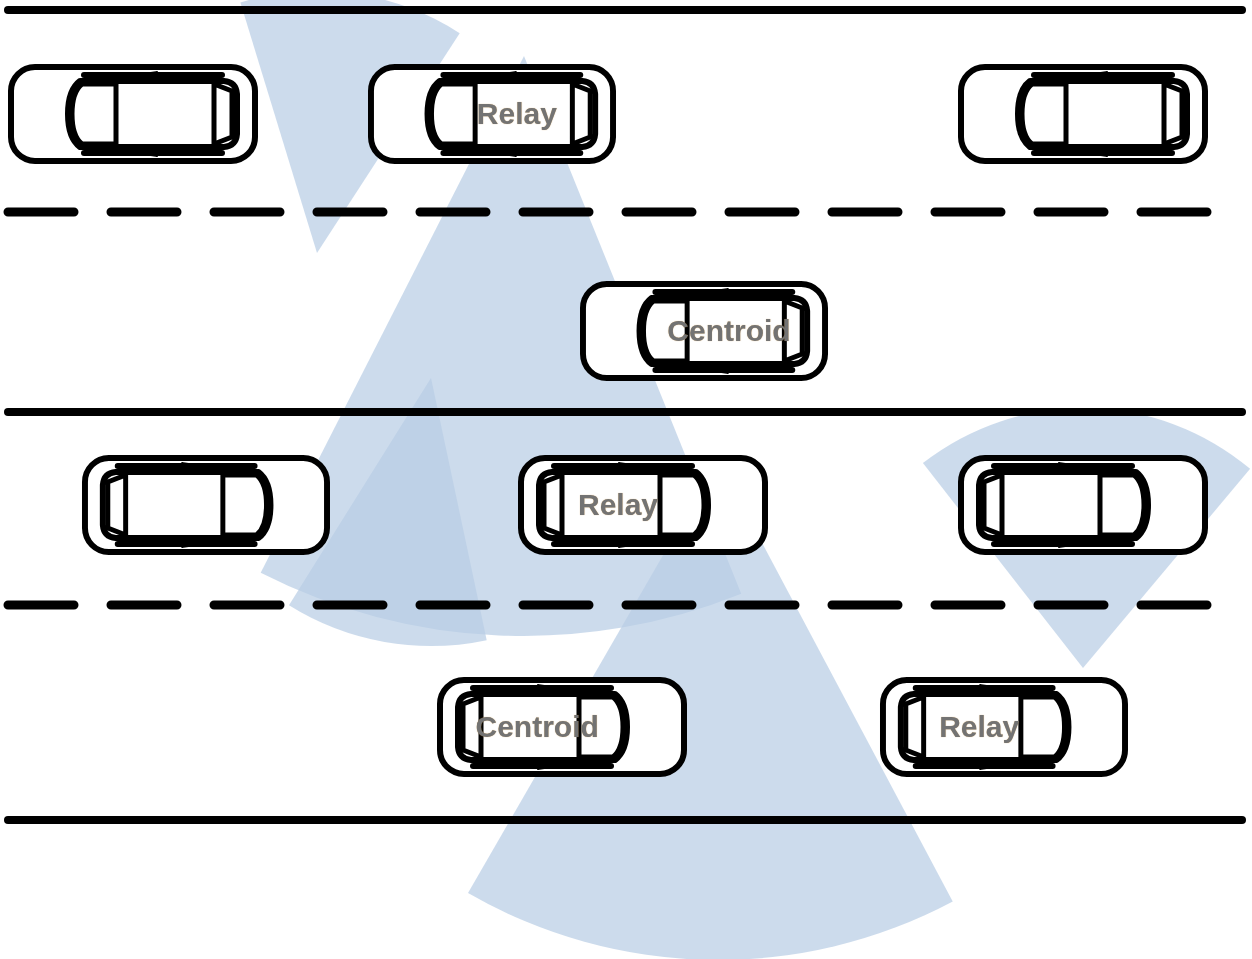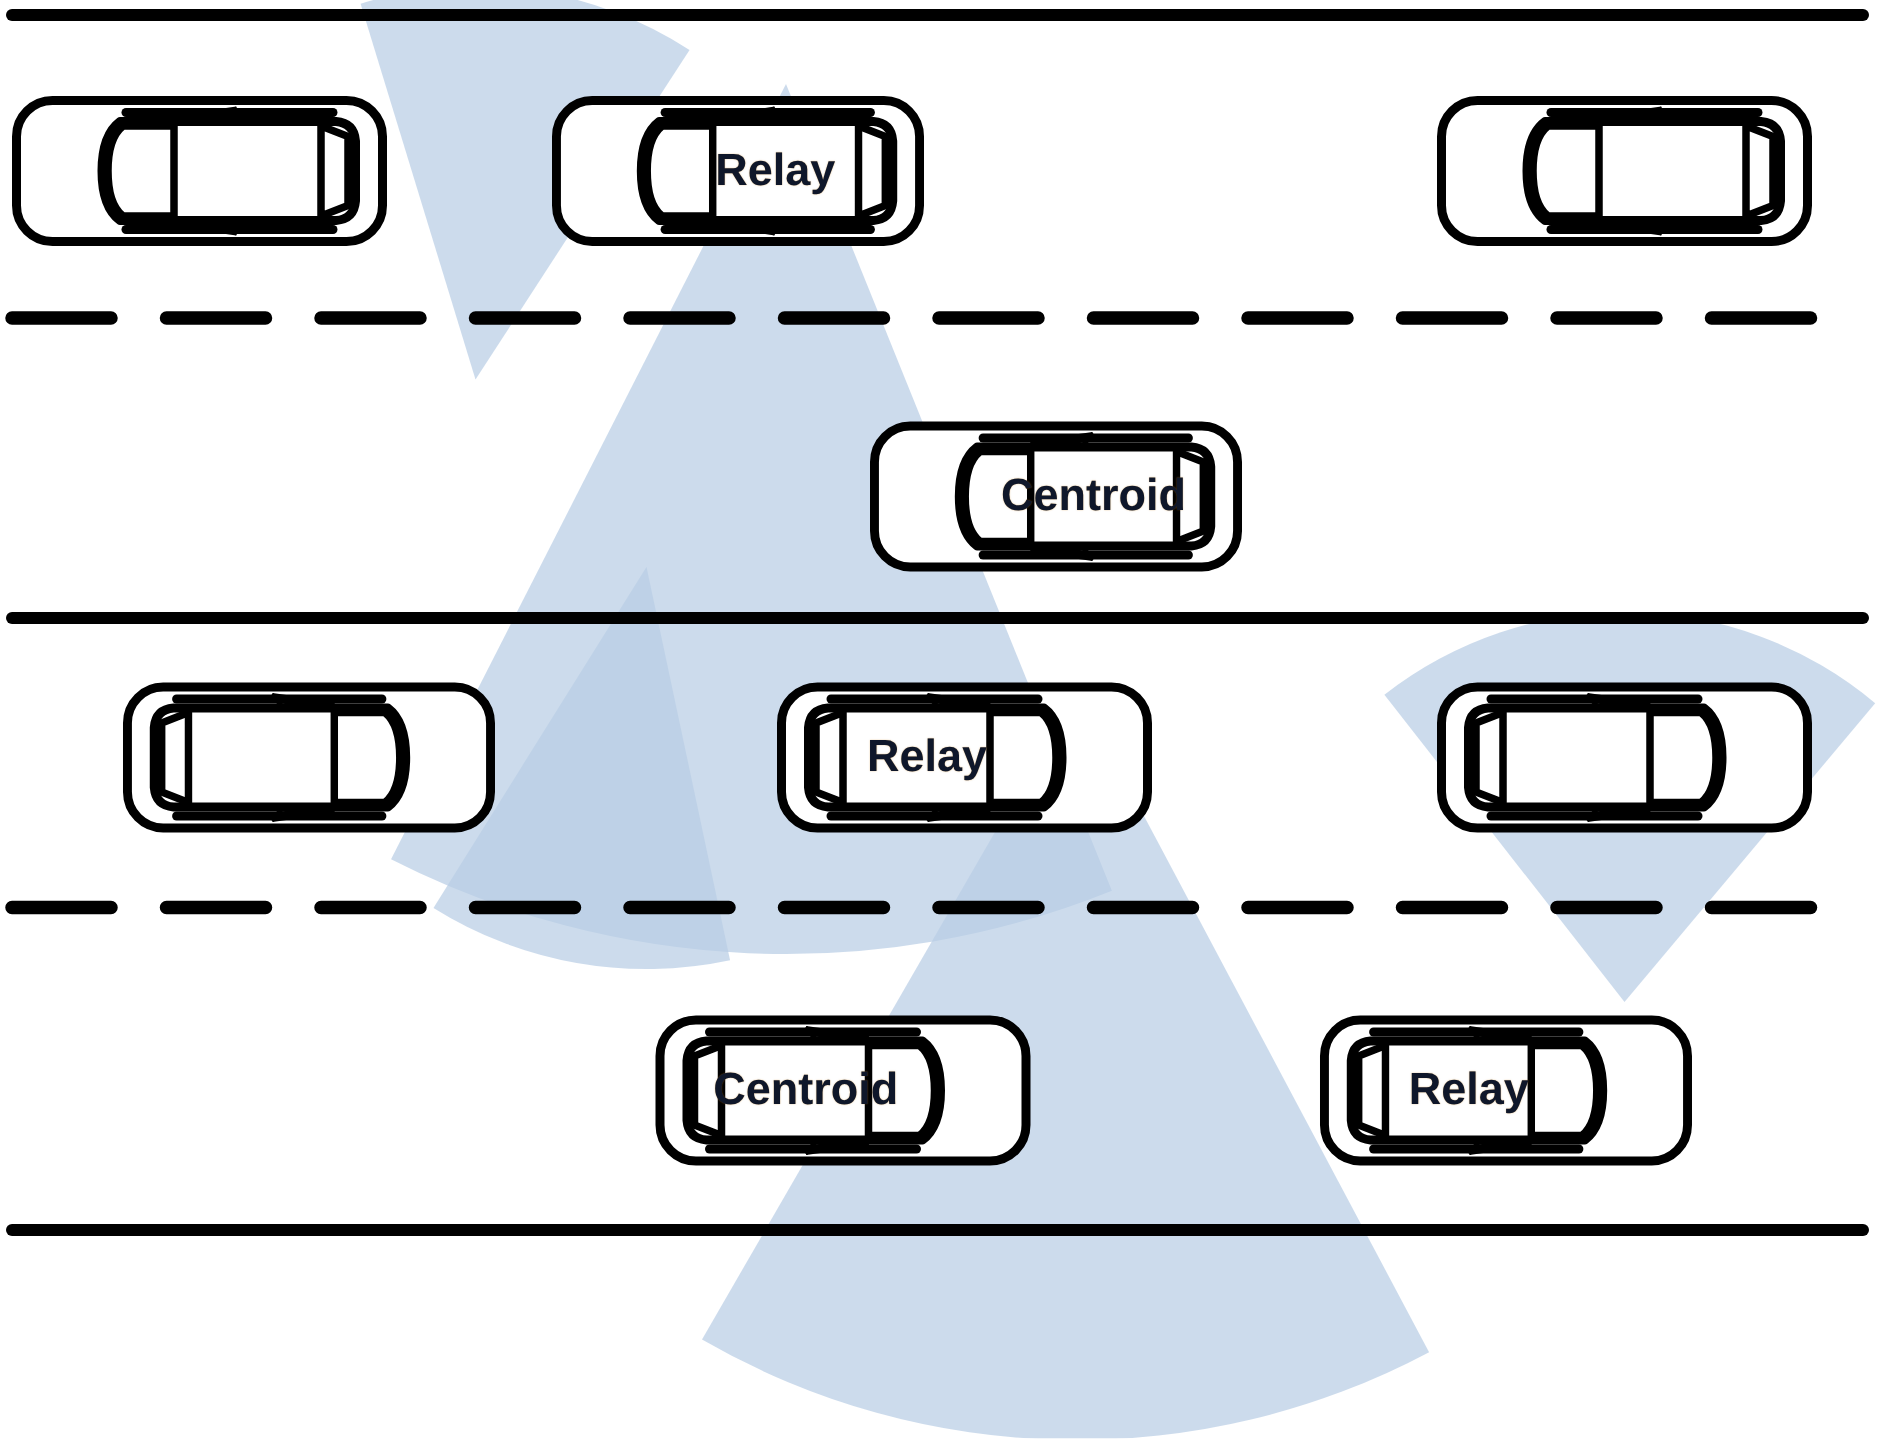--- a/index.html
+++ b/index.html
@@ -10,21 +10,21 @@
     width:1252px;height:959px;
     background:#ffffff;
     overflow:hidden;
   }
   #scene{position:absolute;left:0;top:0;width:1252px;height:959px;}
   .car-label{
     position:absolute;
     font-family:"Liberation Sans",sans-serif;
     font-weight:bold;
     font-size:30px;
-    color:#0f172a;
+    color:#737373;
     letter-spacing:0px;
     white-space:nowrap;
     pointer-events:none;
     text-shadow:0 0 1px rgba(196,118,0,.55);
   }
 </style>
 </head>
 <body>
 
 <div id="stage">

